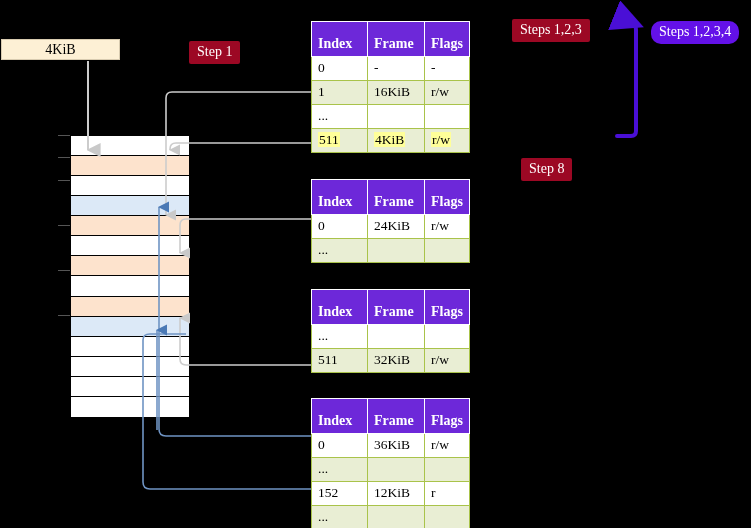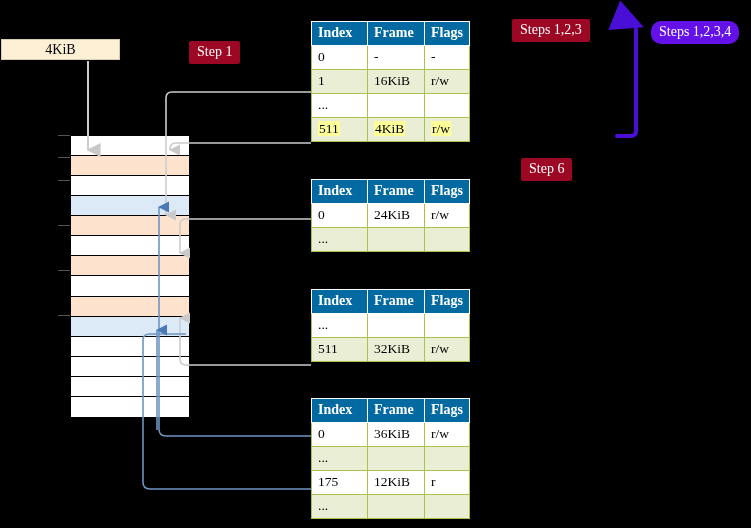--- a/index.html
+++ b/index.html
@@ -70,25 +70,25 @@
   
   .ptable {
     position: absolute;
     border-collapse: collapse;
     background: #ffffff;
     font-family: "Liberation Serif", serif;
     font-size: 13.5px;
     border: 1px solid #7f993a;
   }
   .ptable th {
-    background: #0369a1;
+    background: #6d28d9;
     color: #ffffff;
     font-weight: bold;
     text-align: left;
-    padding: 3px 6px 4px 6px;
+    padding: 14px 6px 4px 6px;
     border: 1px solid #ffffff;
     font-size: 14px;
     white-space: nowrap;
   }
   .ptable td {
     padding: 3px 6px 4px 6px;
     border: 1px solid #a9c34a;
     color: #000000;
     white-space: nowrap;
     height: 20px;
@@ -114,21 +114,21 @@
 <body>
 
 <div id="stage">
 
   <div class="badge badge-red" style="left:189px; top:41px;">Step 1</div>
 
   <div class="badge badge-red" style="left:512px; top:19px;">Steps 1,2,3</div>
 
   <div class="badge badge-purple" style="left:651px; top:21px;border-radius:10px;">Steps 1,2,3,4</div>
 
-  <div class="badge badge-red" style="left:521px; top:158px;">Step 6</div>
+  <div class="badge badge-red" style="left:521px; top:158px;">Step 8</div>
 
   <div class="memsize-box" style="left:1px; top:39px; width:119px; height:21px;">
     <span>4KiB</span>
   </div>
 
   <div class="memcol" id="memcol" style="left:70px; top:135px; width:120px; height:281px;">
       <div class="memrow" style="top: 0px; height: 20.0714px;"></div>
       <div class="memrow fill-orange" style="top: 20.0714px; height: 20.0714px;"></div>
       <div class="memrow" style="top: 40.1429px; height: 20.0714px;"></div>
       <div class="memrow fill-blue" style="top: 60.2143px; height: 20.0714px;"></div>
@@ -240,21 +240,21 @@
           <td class="col-index">0</td>
           <td class="col-frame">36KiB</td>
           <td class="col-flags">r/w</td>
         </tr>
         <tr class="alt">
           <td class="col-index">...</td>
           <td class="col-frame"></td>
           <td class="col-flags"></td>
         </tr>
         <tr class="plain">
-          <td class="col-index">175</td>
+          <td class="col-index">152</td>
           <td class="col-frame">12KiB</td>
           <td class="col-flags">r</td>
         </tr>
         <tr class="alt">
           <td class="col-index">...</td>
           <td class="col-frame"></td>
           <td class="col-flags"></td>
         </tr>
       </tbody>
     </table>

